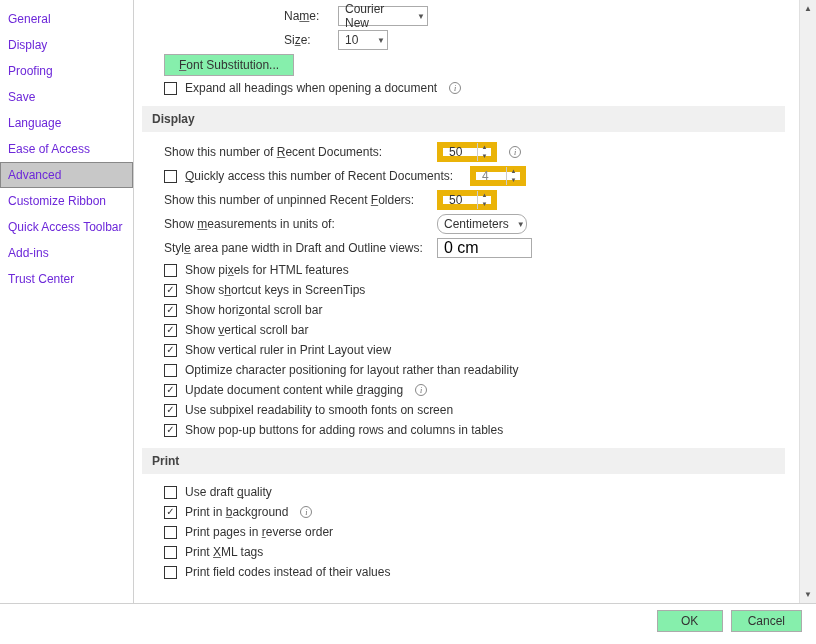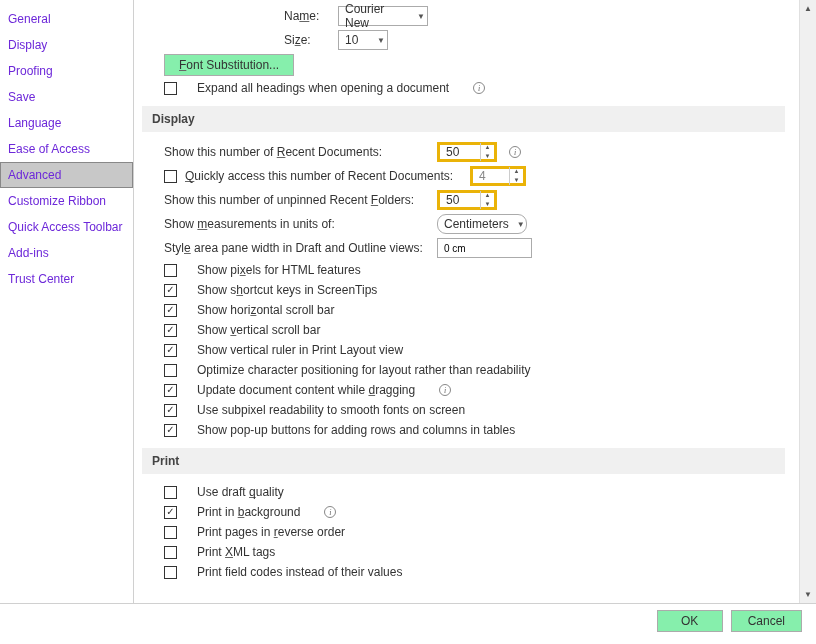--- a/index.html
+++ b/index.html
@@ -76,21 +76,21 @@
       min-width: 50px;
       cursor: pointer;
     }
     .combo .arrow {
       margin-left: auto;
       font-size: 8px;
       color: #555;
       padding-left: 8px;
     }
     .spinner {
-      border: 3px solid #eab308;
+      border: 6px solid #eab308;
       background: #fff;
       height: 20px;
       display: inline-flex;
       align-items: center;
       padding: 0 0 0 6px;
       font-size: 12px;
       width: 60px;
       position: relative;
     }
     .spinner .spin-btns {
@@ -105,37 +105,37 @@
       line-height: 9px;
       text-align: center;
       cursor: pointer;
       color: #555;
     }
     .textbox {
       border: 1px solid #ababab;
       background: #fff;
       height: 20px;
       padding: 2px 6px;
-      font-size: 10px;
+      font-size: 16px;
       width: 95px;
     }
     .checkbox-box {
       width: 13px;
       height: 13px;
       border: 1px solid #333;
       display: inline-flex;
       align-items: center;
       justify-content: center;
       font-size: 10px;
       line-height: 1;
       color: #333;
       flex-shrink: 0;
     }
     .checkbox-box.checked::after { content: "✓"; }
-    .checkbox-row { padding: 3px 8px 3px 30px; display: flex; align-items: center; gap: 20px; }
+    .checkbox-row { padding: 3px 8px 3px 30px; display: flex; align-items: center; gap: 8px; }
     .btn {
       border: 1px solid #ababab;
       background: #86efac;
       padding: 3px 14px;
       font-size: 12px;
       cursor: pointer;
       display: inline-block;
       min-width: 70px;
       text-align: center;
     }

